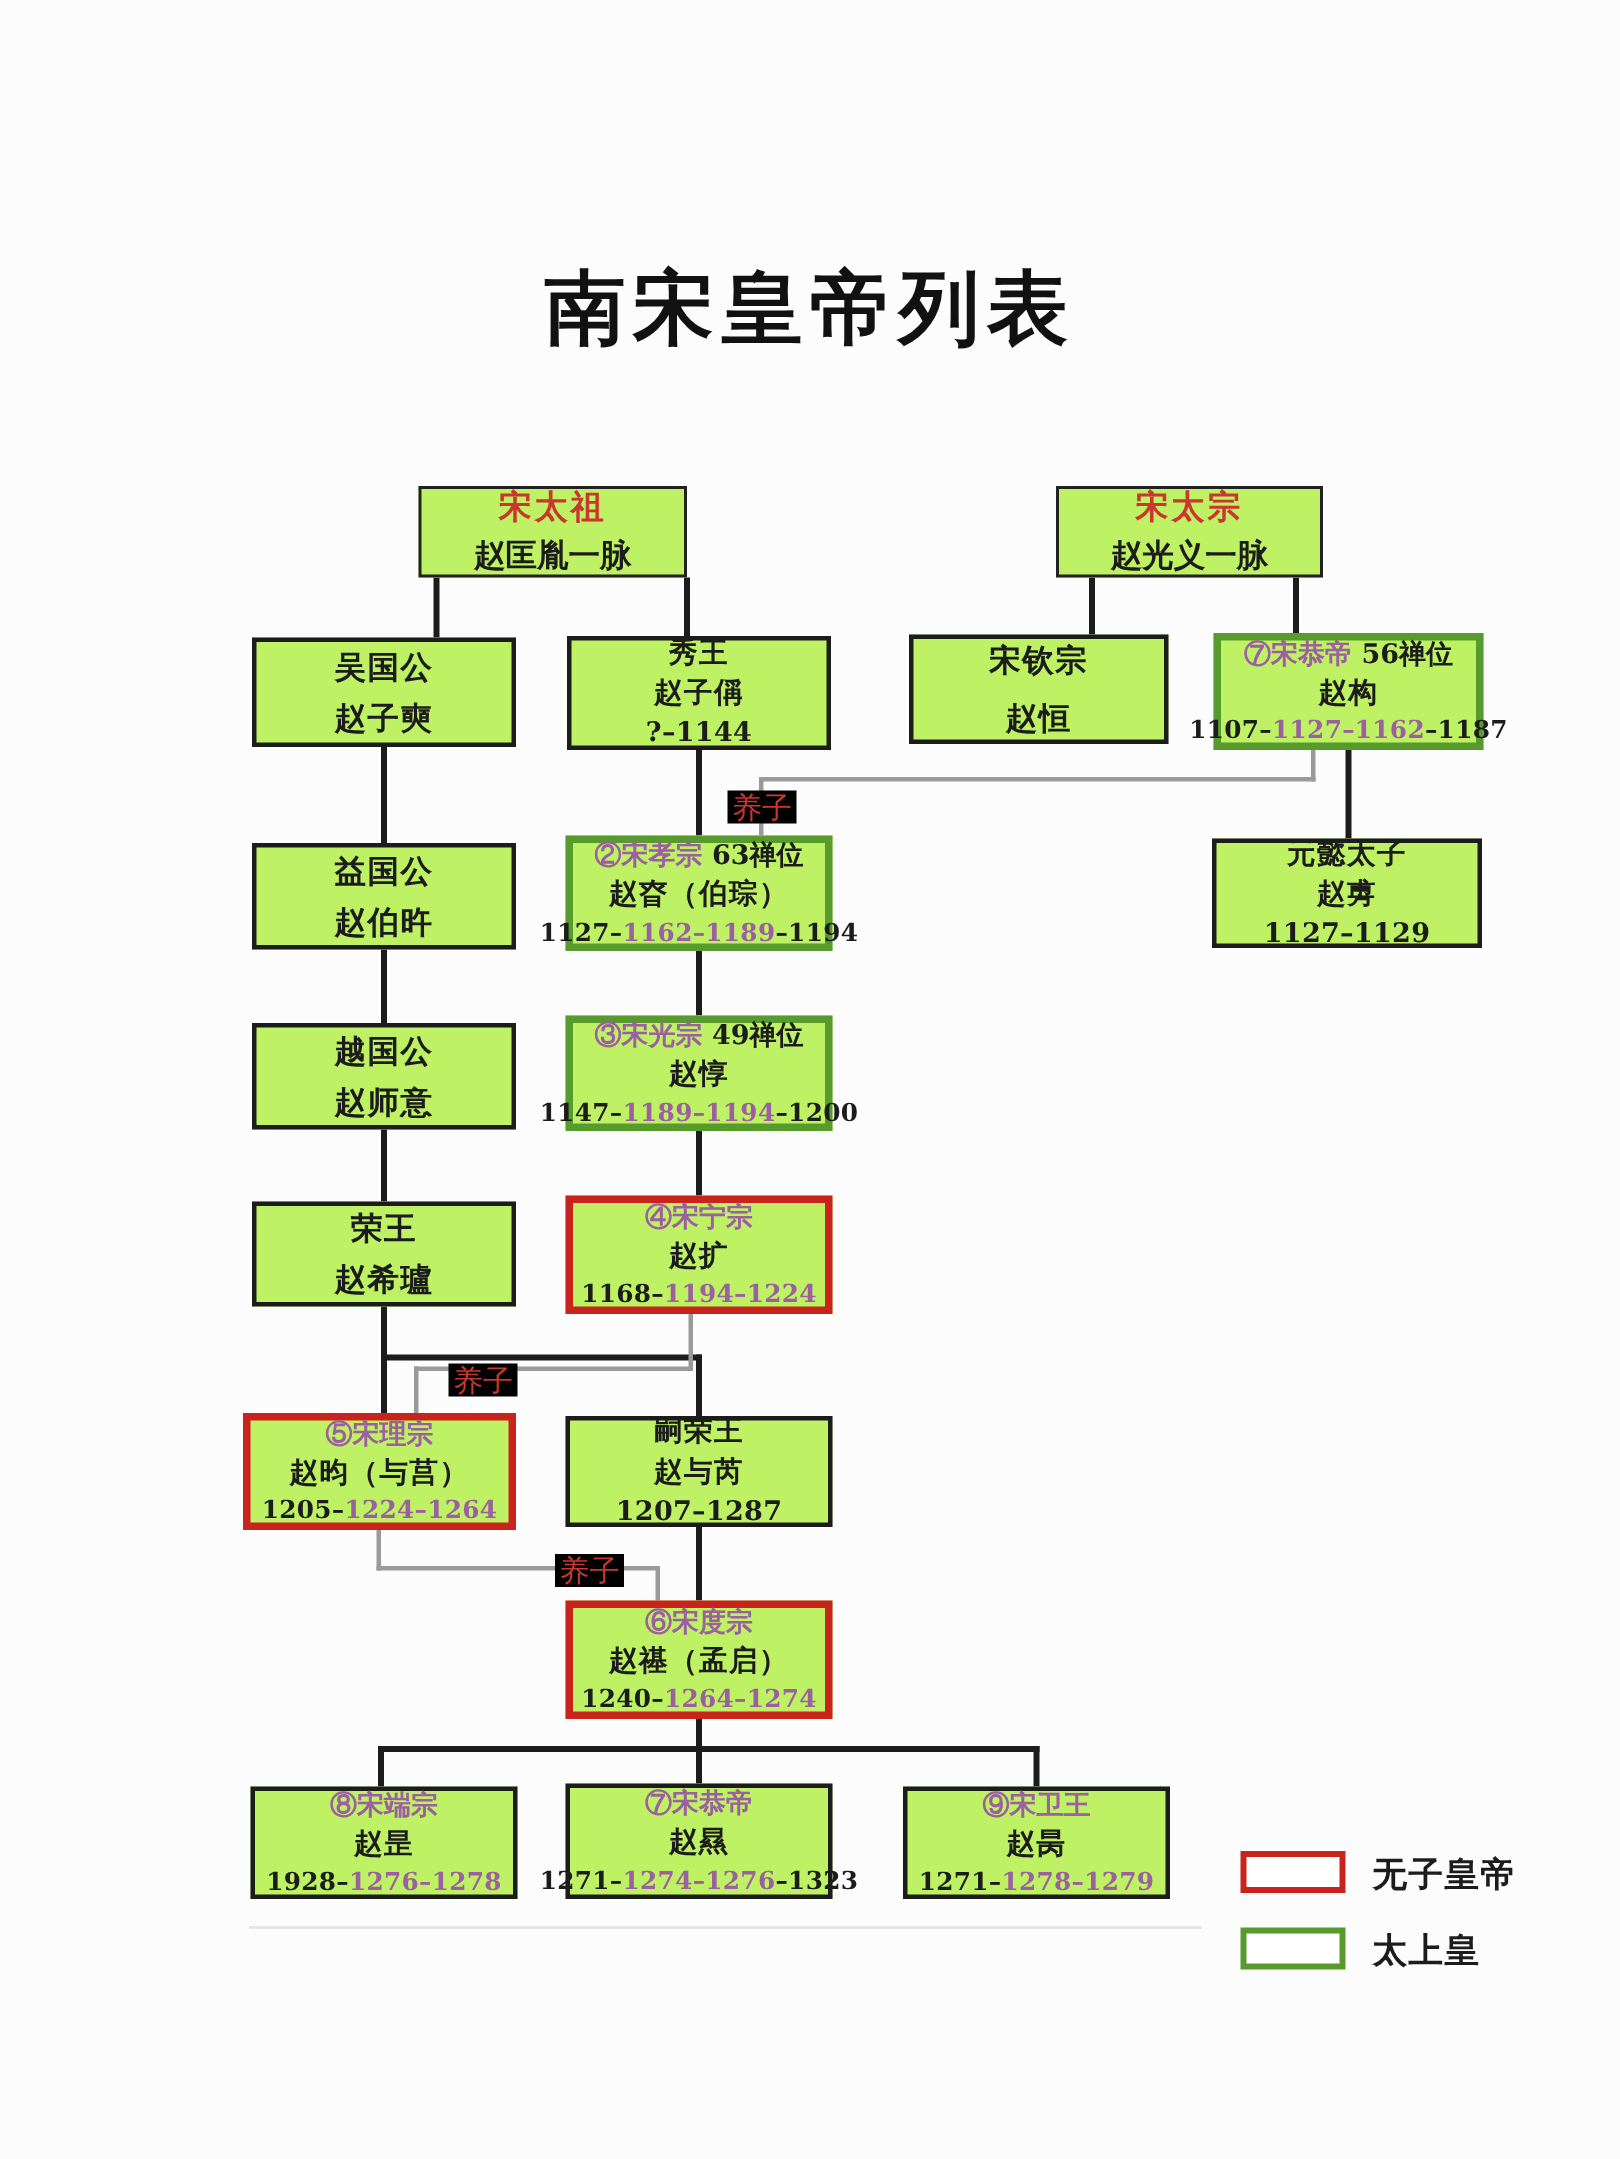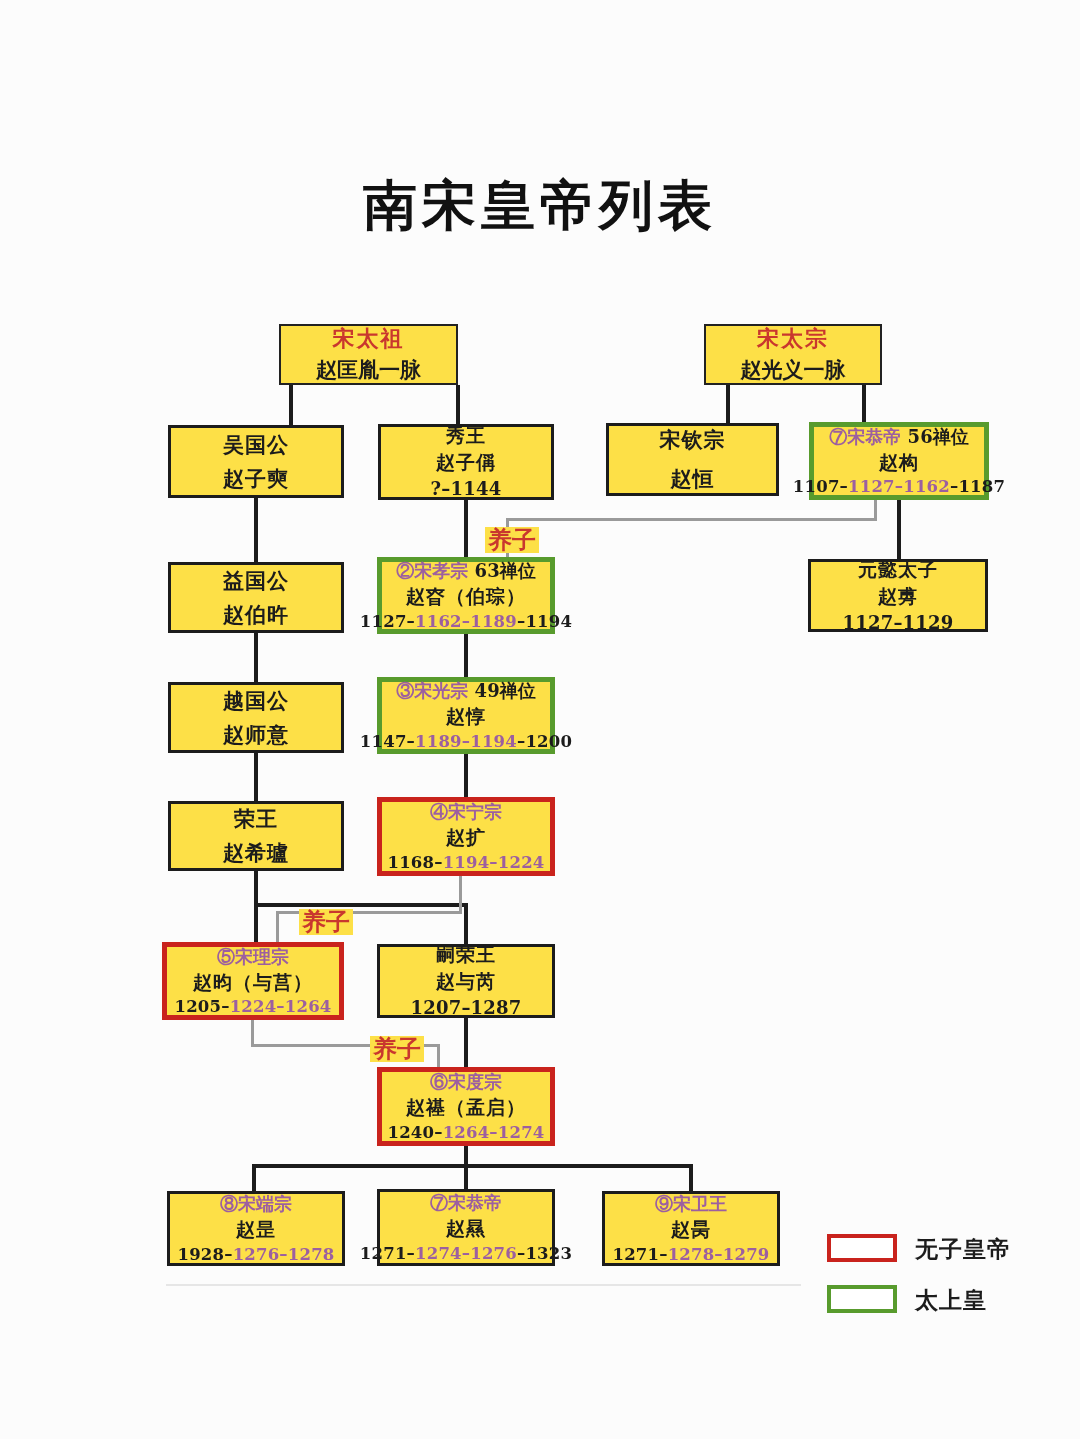--- a/index.html
+++ b/index.html
@@ -5,21 +5,21 @@
   *{box-sizing:border-box}
   html,body{margin:0;padding:0;background:#fcfcfc}
   #canvas{position:relative;width:1004px;height:1439px;margin:0 auto;background:#fcfcfc;
           font-family:"DejaVu Serif","Liberation Serif",serif;overflow:hidden}
 
   
   #page-title{position:absolute;left:0;right:0;top:170px;margin:0;text-align:center;
               font-size:54px;font-weight:bold;letter-spacing:5px;color:#111}
 
   
-  .node{position:absolute;background:#fde047;display:flex;flex-direction:column;align-items:center;
+  .node{position:absolute;background:#bef264;display:flex;flex-direction:column;align-items:center;
         justify-content:center;text-align:center;font-weight:bold;color:#1c1c1c}
   .node.header{border:2px solid #222}
   .node.header .nline{font-size:21px;line-height:1.45}
   .node.header .nline.t{font-size:22px;letter-spacing:2px}
   .node.plain2{border:3px solid #1c1c1c;font-size:21px;line-height:1.6;letter-spacing:1px}
   .node.plain2.roomy{line-height:1.85}
   .node.plain3{border:3px solid #1c1c1c;font-size:19px;line-height:1.42;letter-spacing:1px}
   .node.green{border:5px solid #589b2d}
   .node.red{border:5px solid #c9231d}
   .node.green,.node.red,.node.emp{font-size:18px;line-height:1.4}
@@ -80,22 +80,22 @@
   #g2{left:468px;top:518px;width:371px;height:3px}
   #g3{left:468px;top:518px;width:3px;height:39px}
   #g4{left:421px;top:876px;width:3px;height:38px}
   #g5{left:238px;top:911px;width:186px;height:3px}
   #g6{left:238px;top:911px;width:3px;height:31px}
   #g7{left:213px;top:1020px;width:3px;height:27px}
   #g8{left:213px;top:1044px;width:189px;height:3px}
   #g9{left:399px;top:1044px;width:3px;height:23px}
 
   
-  .adopt{position:absolute;color:#c9372e;font-weight:bold;font-size:24px;
-         background:#fde047;padding:0 3px;line-height:1.1}
+  .adopt{position:absolute;color:#c9372e;font-weight:normal;font-size:20px;
+         background:#000000;padding:0 3px;line-height:1.1}
   #adopt-1{left:447px;top:527px}
   #adopt-2{left:261px;top:909px}
   #adopt-3{left:332px;top:1036px}
 
   
   #legend{position:absolute;left:789px;top:1234px}
   .legend-row{display:flex;align-items:flex-start;height:28px;margin-bottom:23px}
   .swatch{width:70px;height:28px;background:#fff;margin-right:18px;flex:0 0 auto}
   .swatch.red{border:4px solid #c9231d}
   .swatch.green{border:4px solid #589b2d}

